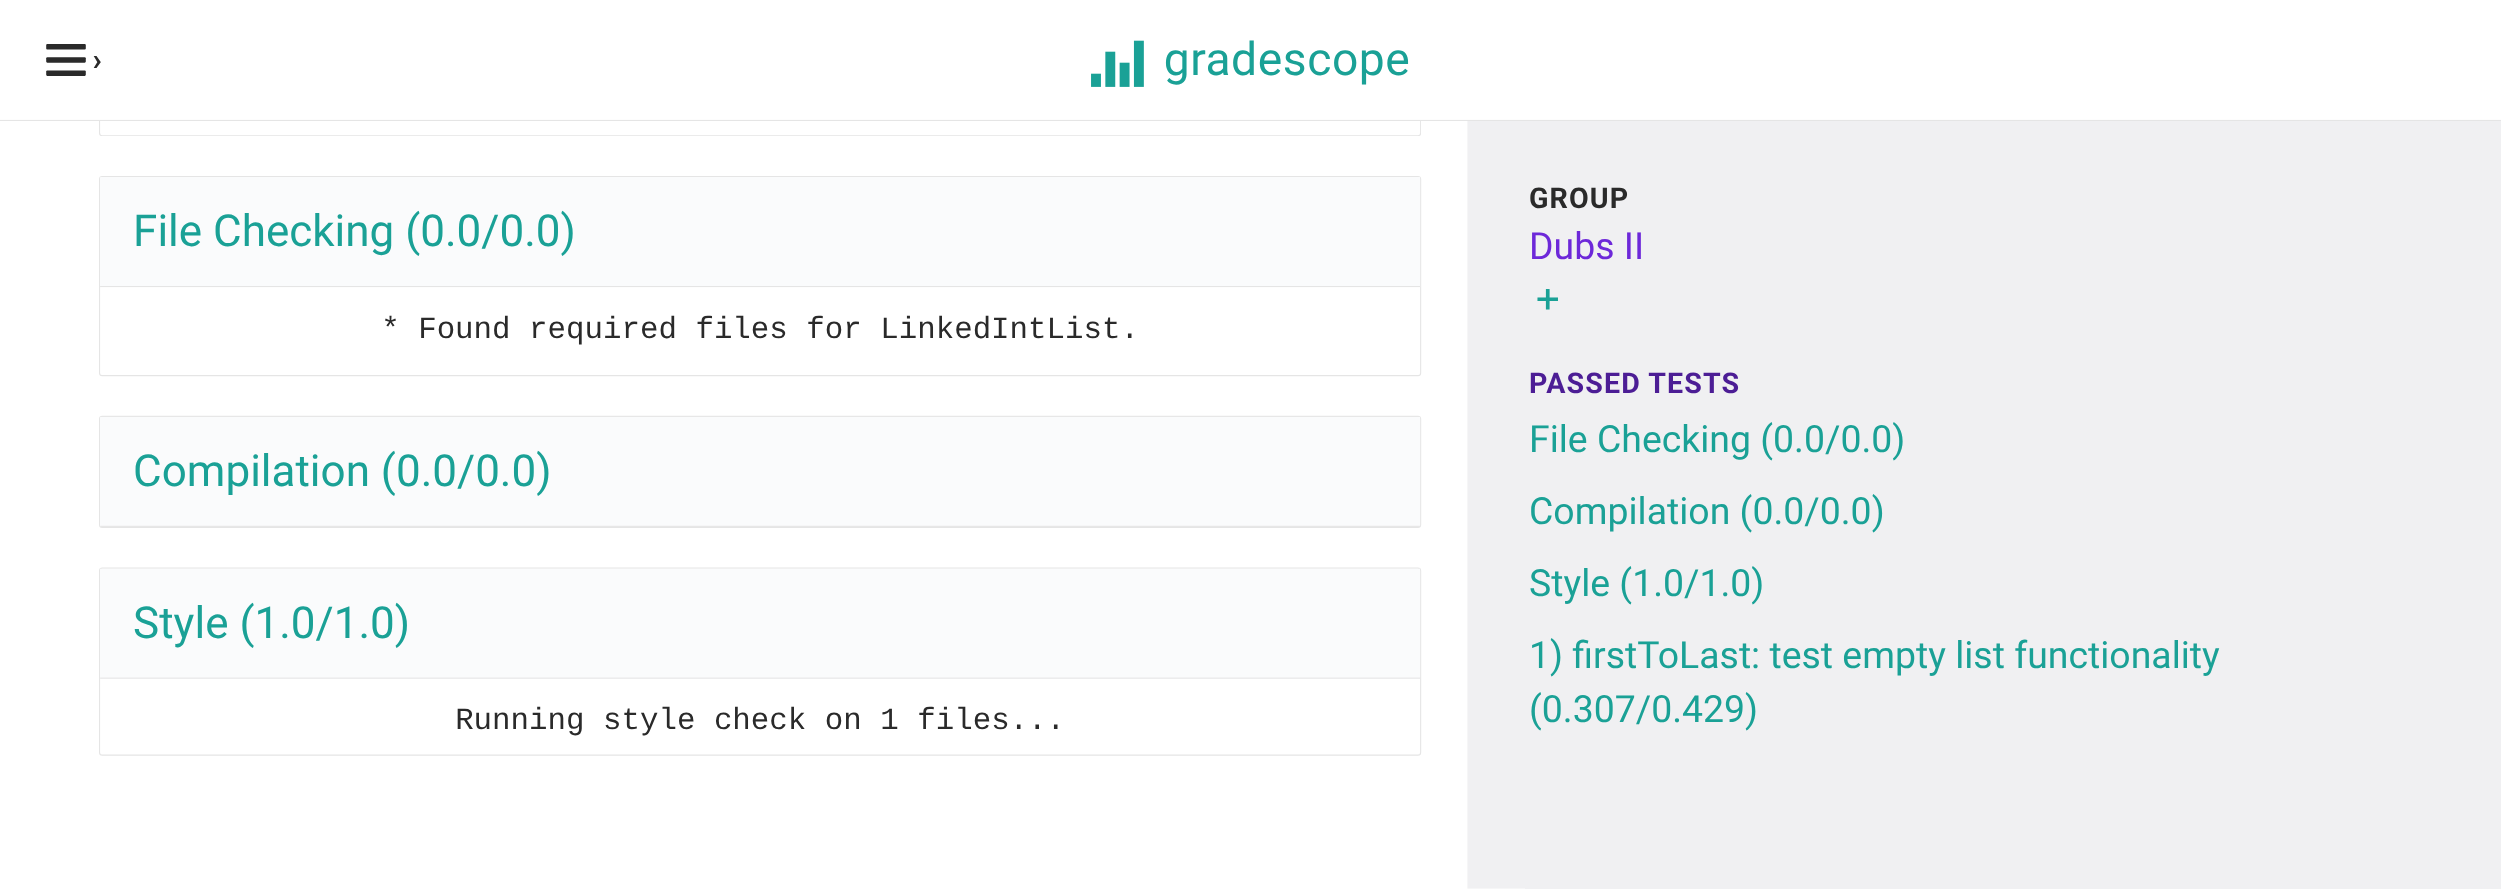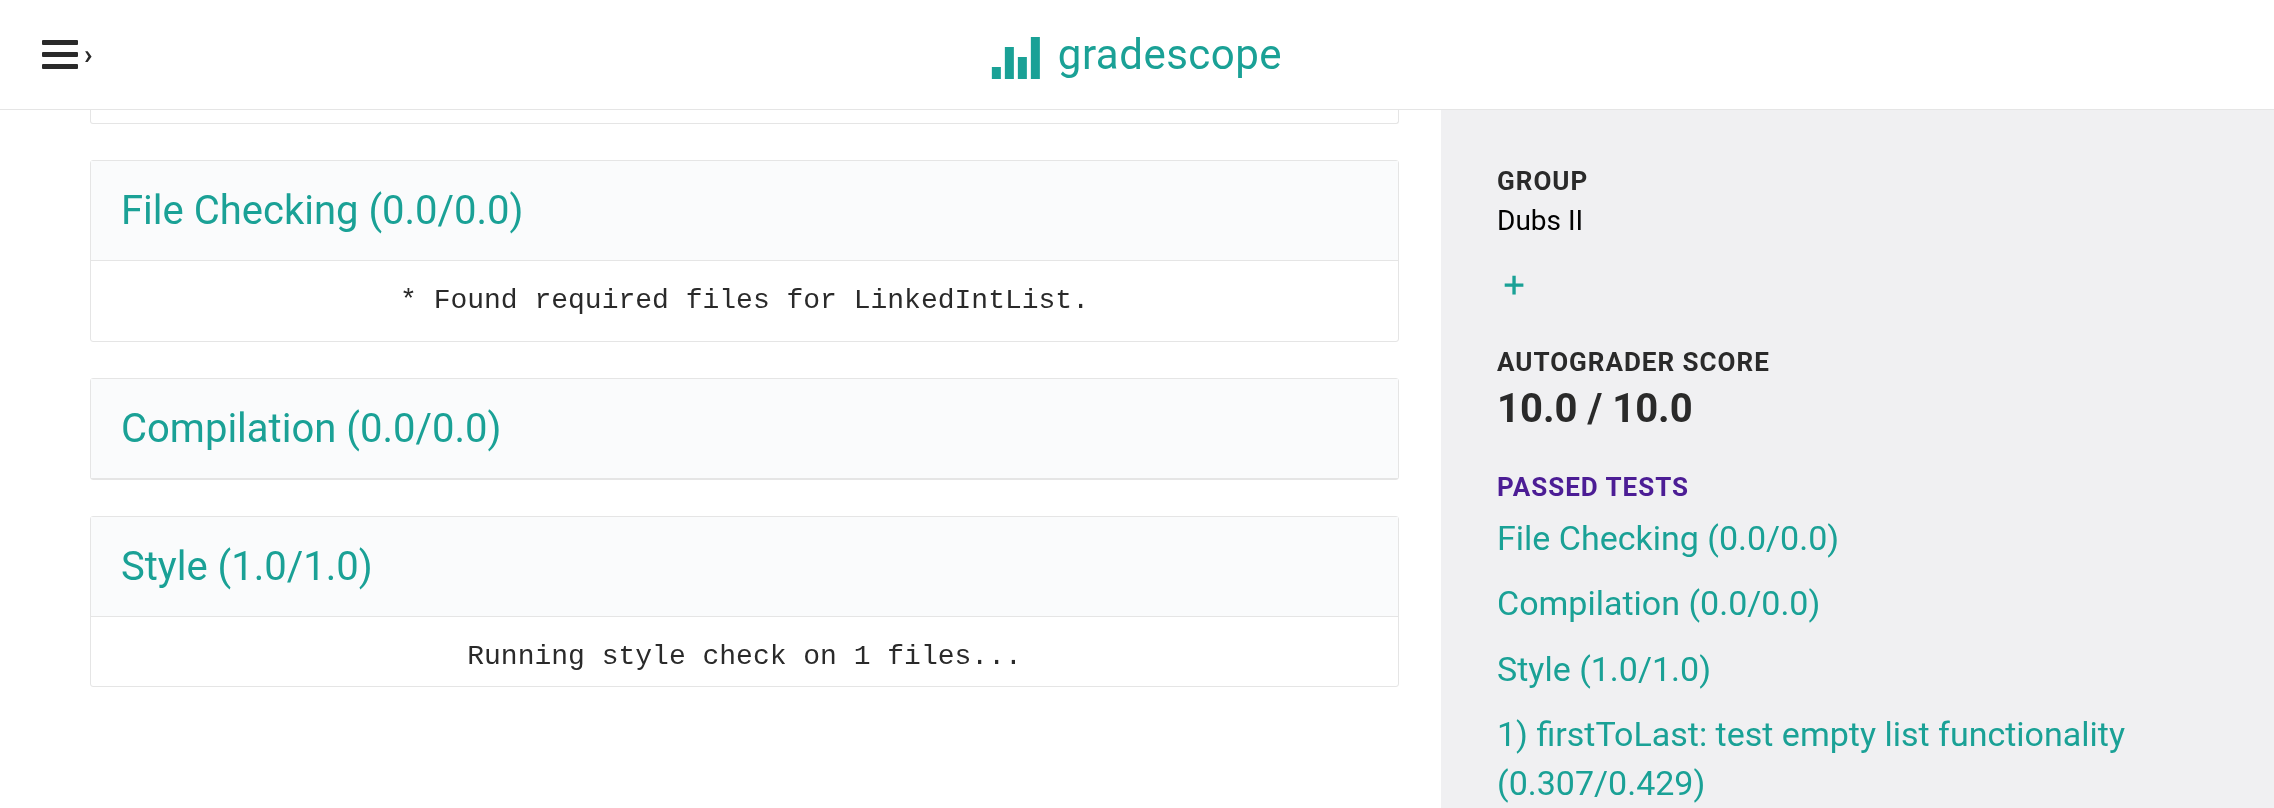--- a/index.html
+++ b/index.html
@@ -109,36 +109,36 @@
     font-size: 28px;
     color: #2a2a2a;
     white-space: pre-wrap;
     line-height: 1.3;
     text-align: center;
   }
   .test-card.partial .test-body {
     padding-bottom: 10px;
   }
   .side-col {
-    width: 833px;
+    width: 940px;
     background: #f0f0f2;
     padding: 56px 56px 0 56px;
     overflow: hidden;
   }
   .side-heading {
     font-size: 26px;
     font-weight: 700;
     letter-spacing: 1px;
     color: #2a2a2a;
     margin-bottom: 8px;
   }
   .side-value {
-    font-size: 28px;
-    color: #000000;
-    margin-bottom: 24px;
+    font-size: 34px;
+    color: #6d28d9;
+    margin-bottom: 4px;
   }
   .add-member {
     display: flex;
     align-items: center;
     gap: 10px;
     color: #1aa196;
     font-size: 34px;
     cursor: pointer;
     margin-bottom: 40px;
   }
@@ -214,24 +214,20 @@
       </div>
     </div>
 
     <div class="side-col">
       <div class="side-heading">GROUP</div>
       <div class="side-value">Dubs II</div>
       <div class="add-member">
         <span class="plus-icon">＋</span>
       </div>
 
-      <div class="score-block">
-        <div class="side-heading">AUTOGRADER SCORE</div>
-        <div class="score-value">10.0 / 10.0</div>
-      </div>
 
       <div class="passed-heading">PASSED TESTS</div>
       <div class="passed-list">
         <div class="passed-item">File Checking (0.0/0.0)</div>
         <div class="passed-item">Compilation (0.0/0.0)</div>
         <div class="passed-item">Style (1.0/1.0)</div>
         <div class="passed-item">1) firstToLast: test empty list functionality (0.307/0.429)</div>
       </div>
     </div>
   </div>

